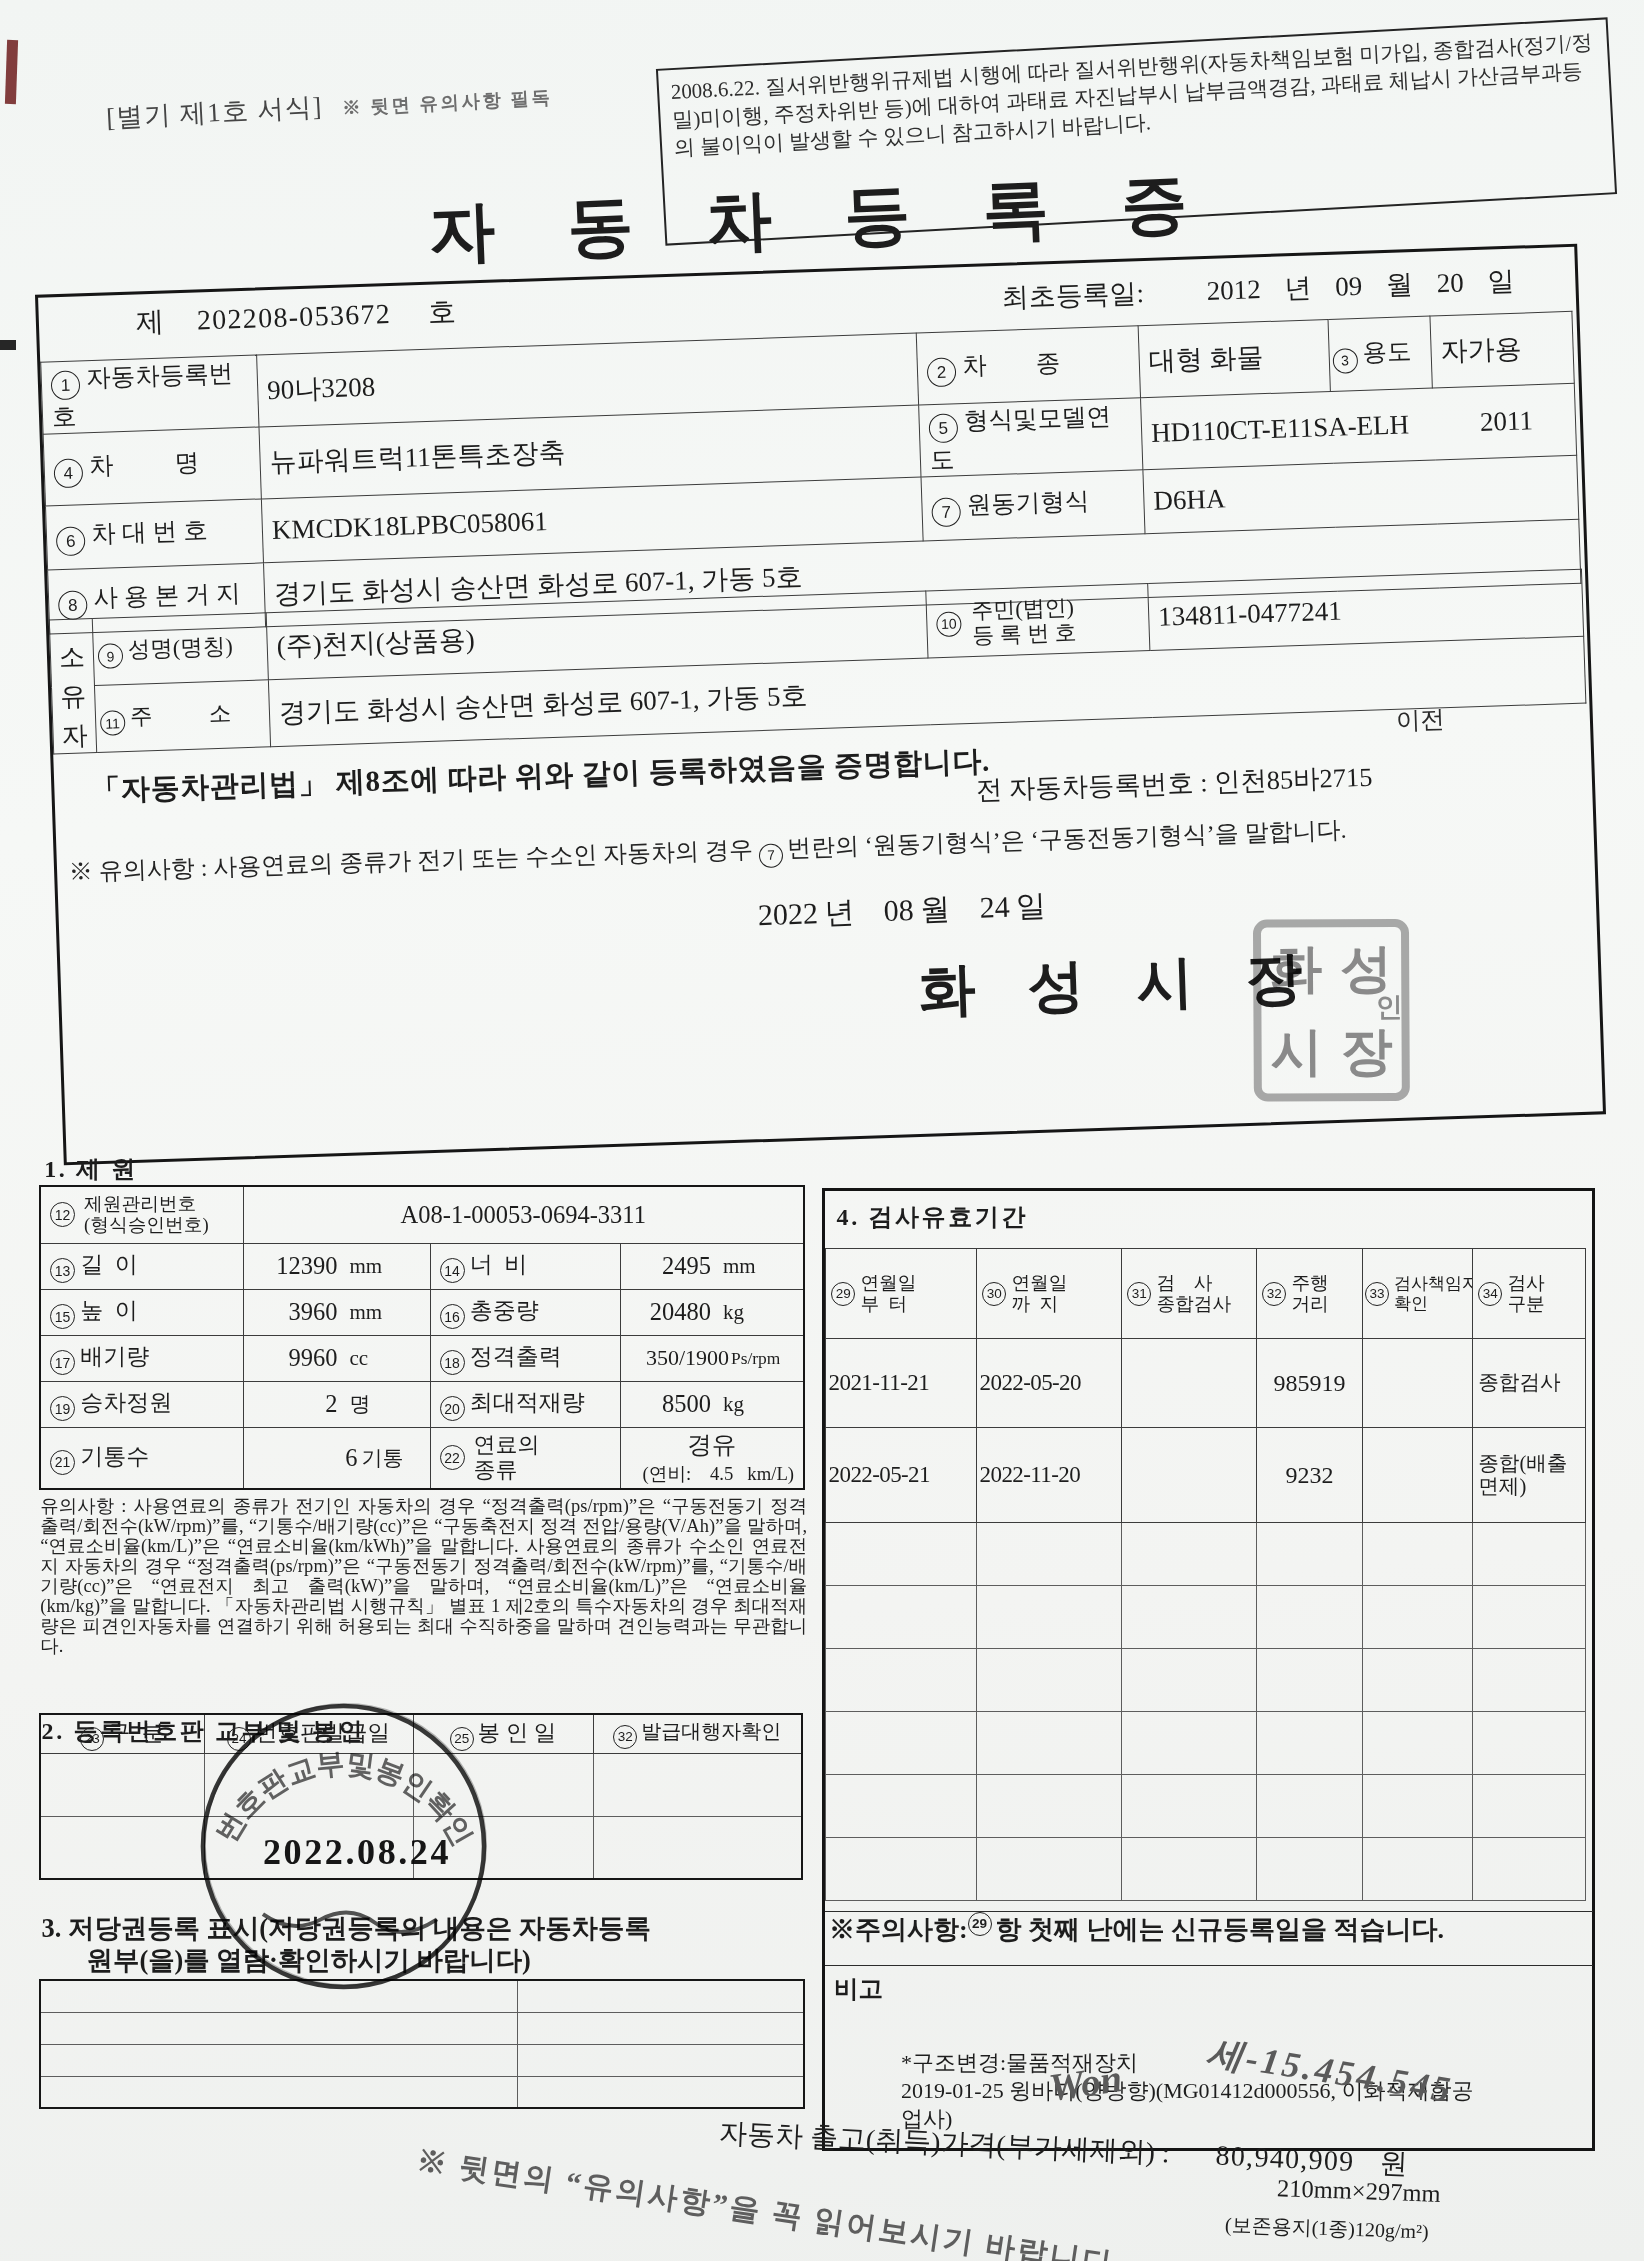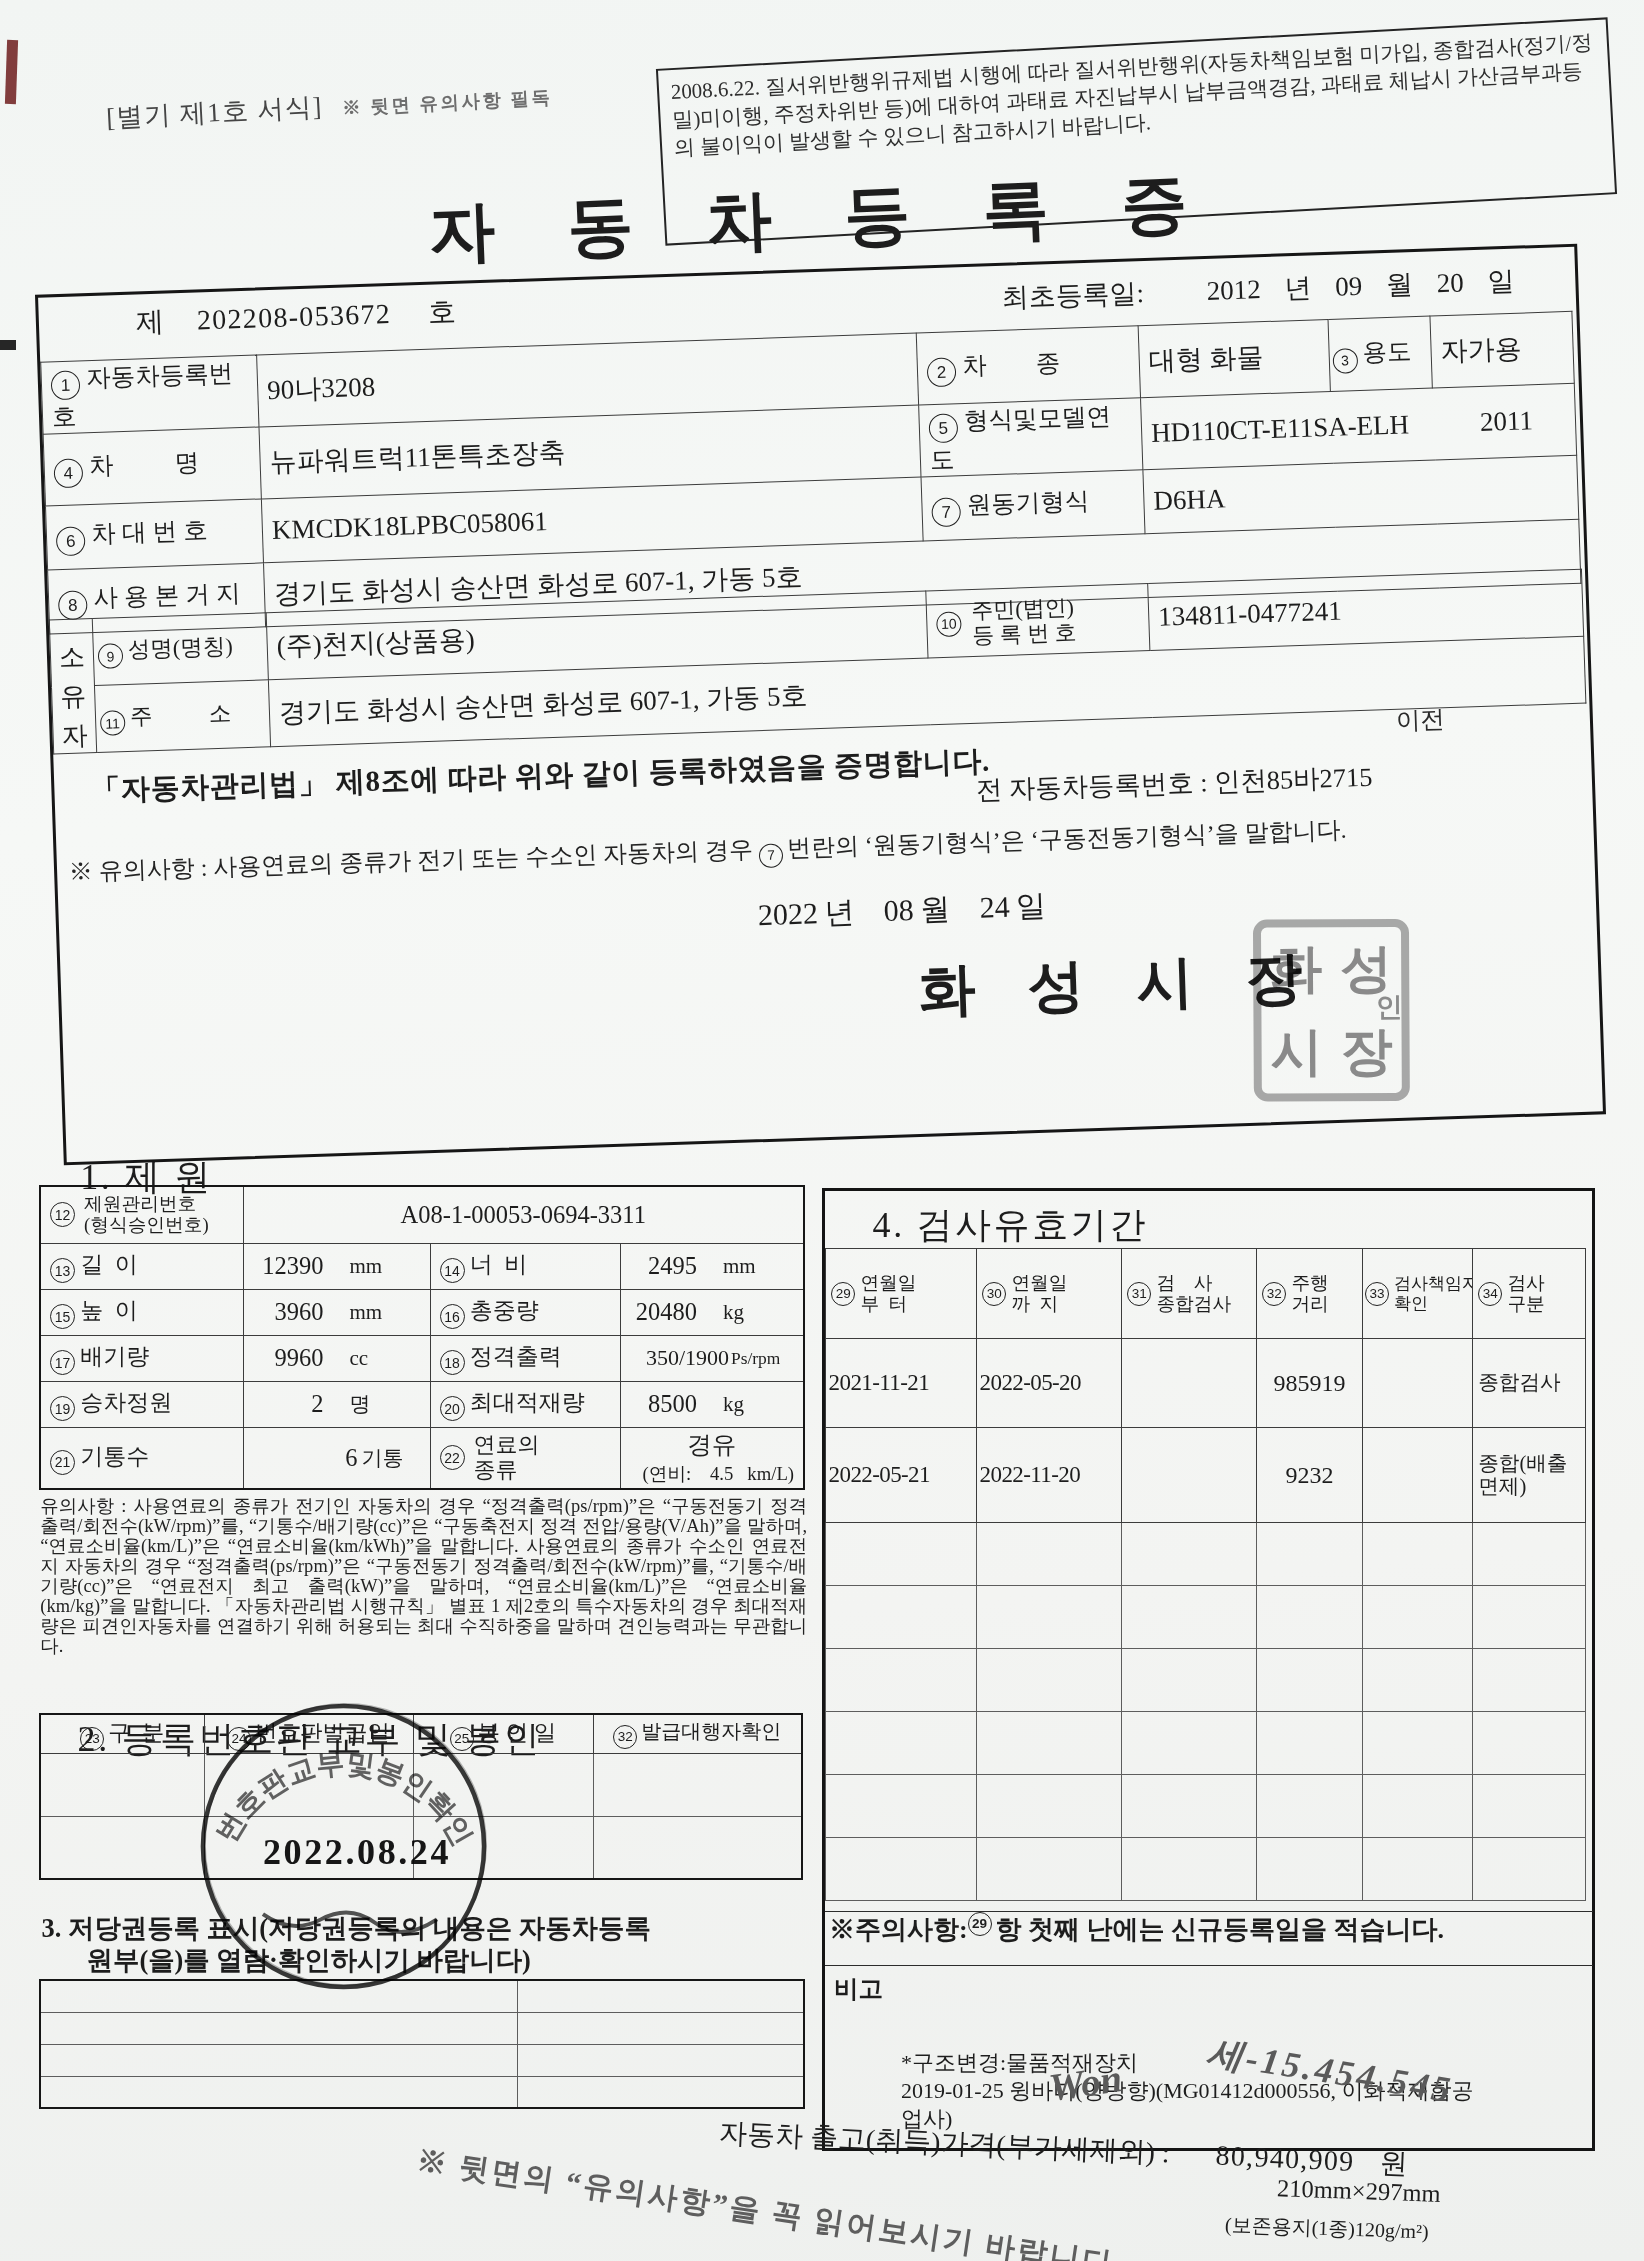--- a/index.html
+++ b/index.html
@@ -51,25 +51,25 @@
   .dateline b{font-weight:normal;margin:0 22px 0 6.4px;}
   .issuer{left:857px;top:684px;font-size:57px;font-weight:600;letter-spacing:52px;white-space:nowrap;}
   .seal{left:1191px;top:664px;width:140px;height:166px;border:8.4px solid rgba(148,148,148,.8);
         border-radius:14px;transform:rotate(1.6deg);mix-blend-mode:multiply;
         display:grid;grid-template-columns:1fr 1fr;grid-template-rows:1fr 1fr;
         color:rgba(128,128,128,.92);font-weight:bold;}
   .seal span{display:flex;align-items:center;justify-content:center;font-size:52px;}
   .seal .c5{position:absolute;right:-1.3px;top:62px;font-size:27px;color:rgba(128,128,128,.9);}
   
   .lower{left:39px;top:1153px;width:1559px;height:1060px;}
-  .sectitle{font-size:36px;font-weight:normal;letter-spacing:2.6px;margin-left:36px;}
+  .sectitle{font-size:24px;font-weight:bold;letter-spacing:2.6px;}
   .spec-t{left:0;top:32px;width:763px;border:2.6px solid #161616;}
   .spec-t td{font-size:23px;}
   .spec-t .sv{font-size:24.5px;}
-  .specval{display:flex;justify-content:flex-end;align-items:center;gap:26px;}
+  .specval{display:flex;justify-content:flex-end;align-items:center;gap:12px;}
   .specval .u{width:71px;text-align:left;font-size:21px;}
   .note{left:1.3px;top:343px;width:767px;font-size:18.4px;line-height:20px;color:#222;
         text-align:justify;letter-spacing:0.1px;}
   .s2title{left:2.6px;top:562px;}
   .s2-t{left:0;top:560px;width:763px;border:2.6px solid #161616;}
   .s2-t td{font-size:22.5px;text-align:center;}
   .s3title{left:2.6px;top:759px;font-size:26.4px;font-weight:bold;line-height:32px;}
   .s3-t{left:0;top:826px;width:763px;border:2.6px solid #161616;}
   .s3-t td{font-size:23px;text-align:center;}
   .empty td{border:1px solid #5d5d5d;}

